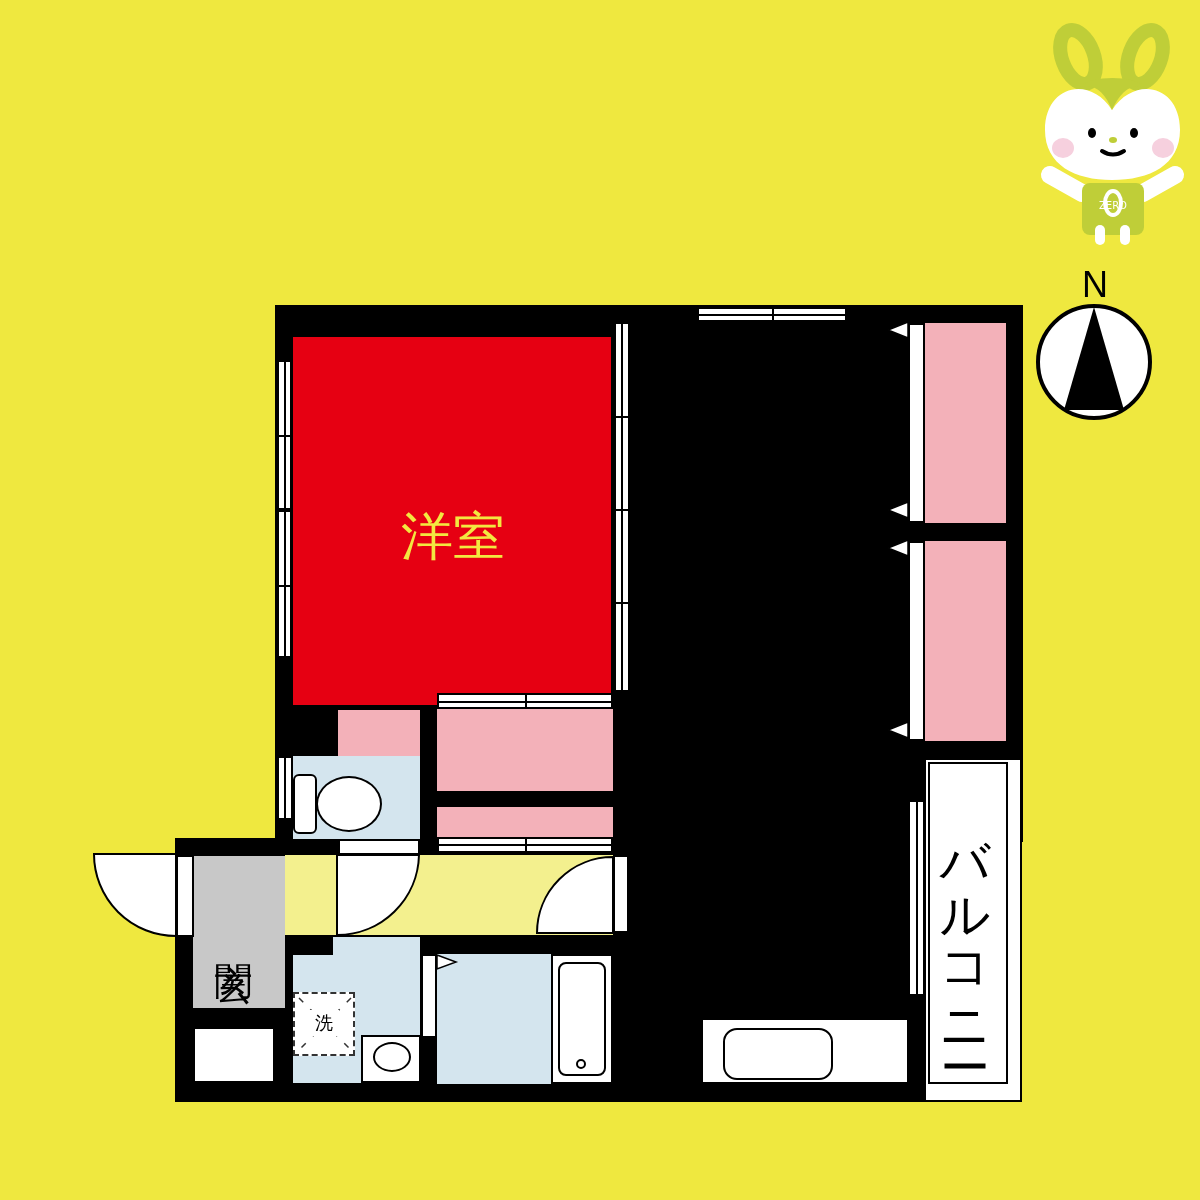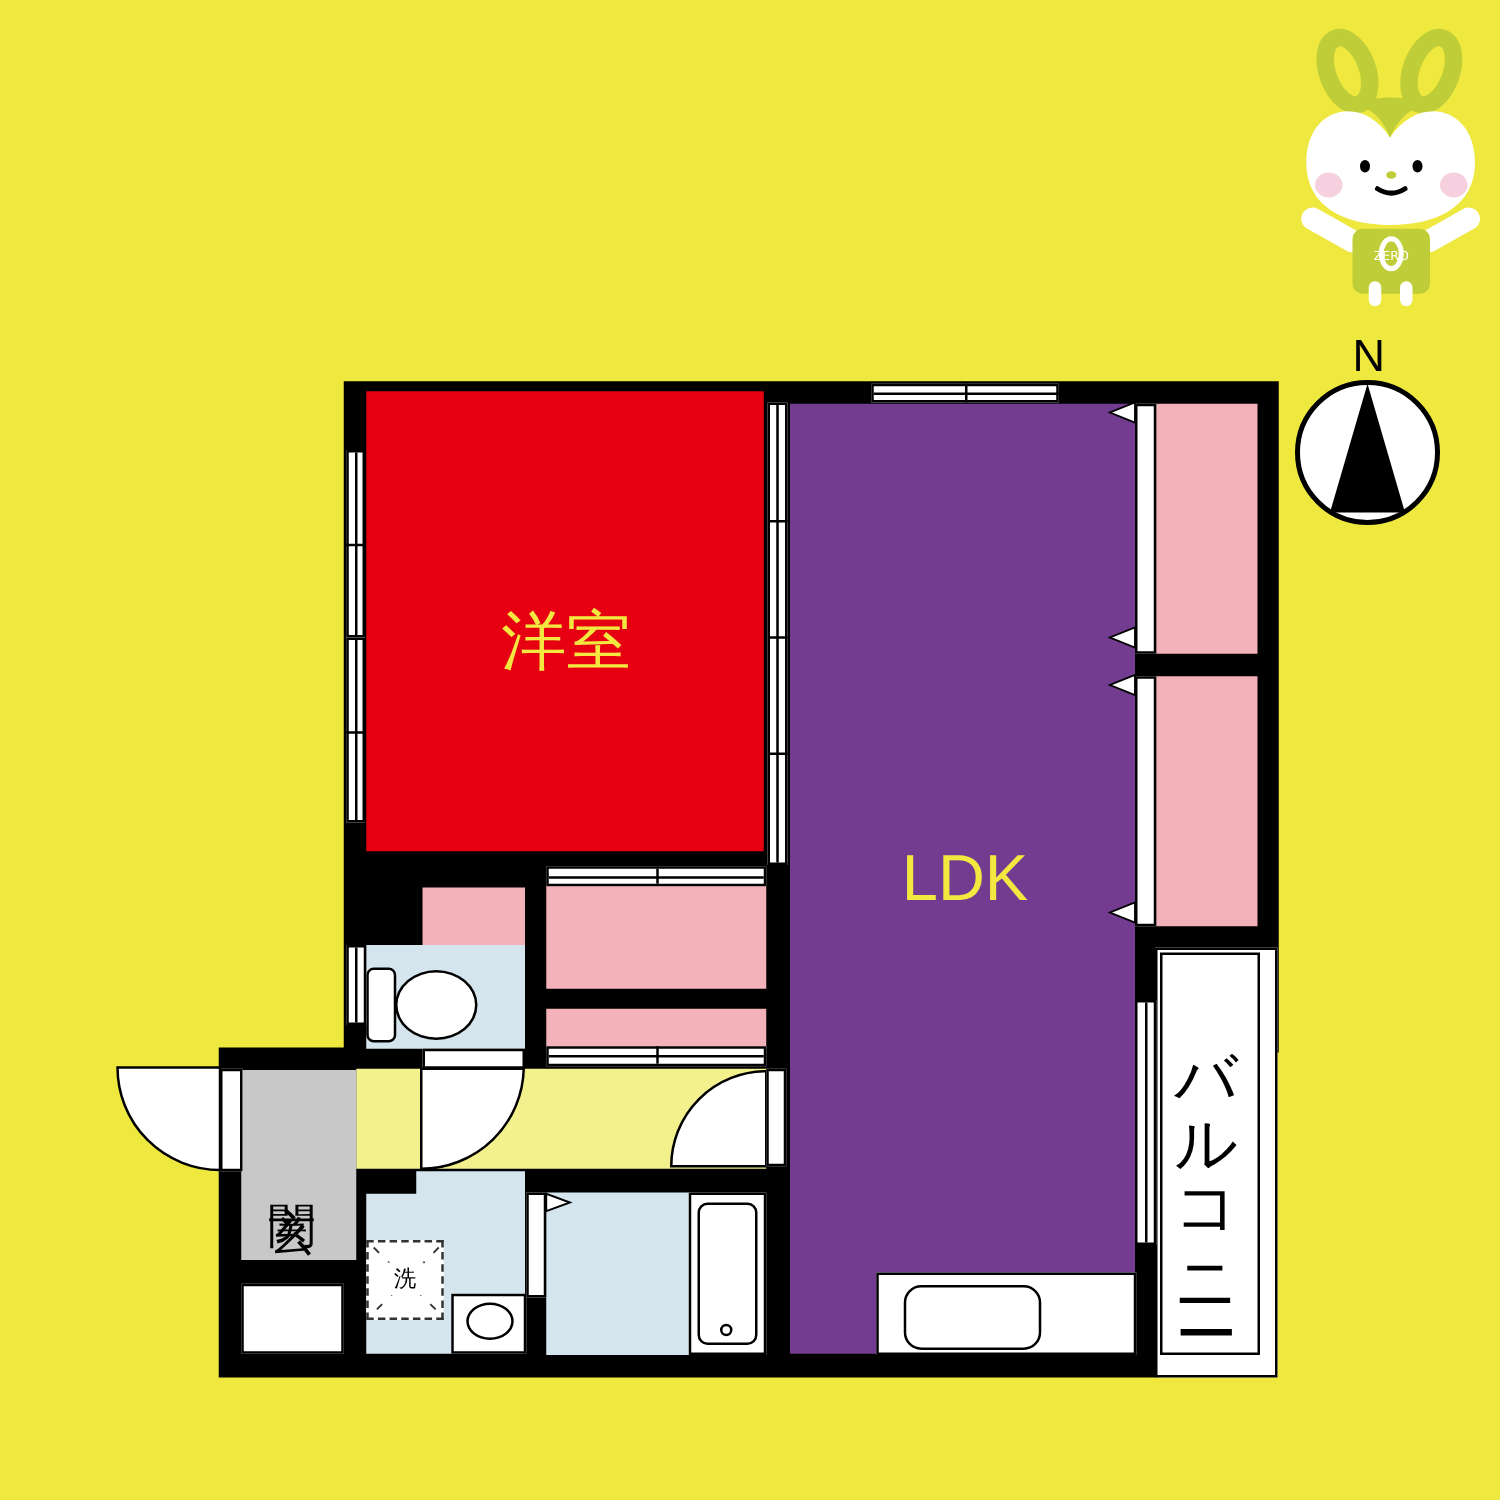--- a/index.html
+++ b/index.html
@@ -49,27 +49,24 @@
     <polygon points="64,42 34,145 94,145" fill="#000"></polygon>
   </svg>
 </div>
 
 <div class="abs" style="left:0;top:0;width:1200px;height:1200px;">
 
   <div class="abs wall" style="left:275px;top:305px;width:748px;height:537px;"></div>
 
   <div class="abs wall" style="left:175px;top:838px;width:752px;height:264px;"></div>
 
-  <div class="abs" style="left:293px;top:313px;width:318px;height:368px;background:#E60012;">
+  <div class="abs" style="left:293px;top:337px;width:318px;height:368px;background:#E60012;">
     <span class="lbl" style="left:80px;top:165px;width:160px;height:70px;font-size:52px;color:#F3E840;">洋室</span>
   </div>
 
-  <div class="abs" style="left:632px;top:323px;width:276px;height:760px;background:#743C90;">
-    <span class="lbl" style="left:60px;top:345px;width:160px;height:70px;font-size:52px;color:#F3E840;font-family:'Liberation Sans',sans-serif;">LDK</span>
-  </div>
 
   <div class="abs outline" style="left:701px;top:1018px;width:208px;height:66px;background:#fff;">
     <div class="abs outline" style="left:20px;top:8px;width:110px;height:52px;border-radius:14px;"></div>
   </div>
 
   <div class="abs" style="left:925px;top:323px;width:81px;height:200px;background:#F3B1B9;"></div>
   <div class="abs" style="left:925px;top:541px;width:81px;height:200px;background:#F3B1B9;"></div>
   <div class="abs outline" style="left:908px;top:323px;width:17px;height:200px;background:#fff;"></div>
   <div class="abs outline" style="left:908px;top:541px;width:17px;height:200px;background:#fff;"></div>
   <svg width="30" height="440" style="left:884px;top:318px;">

